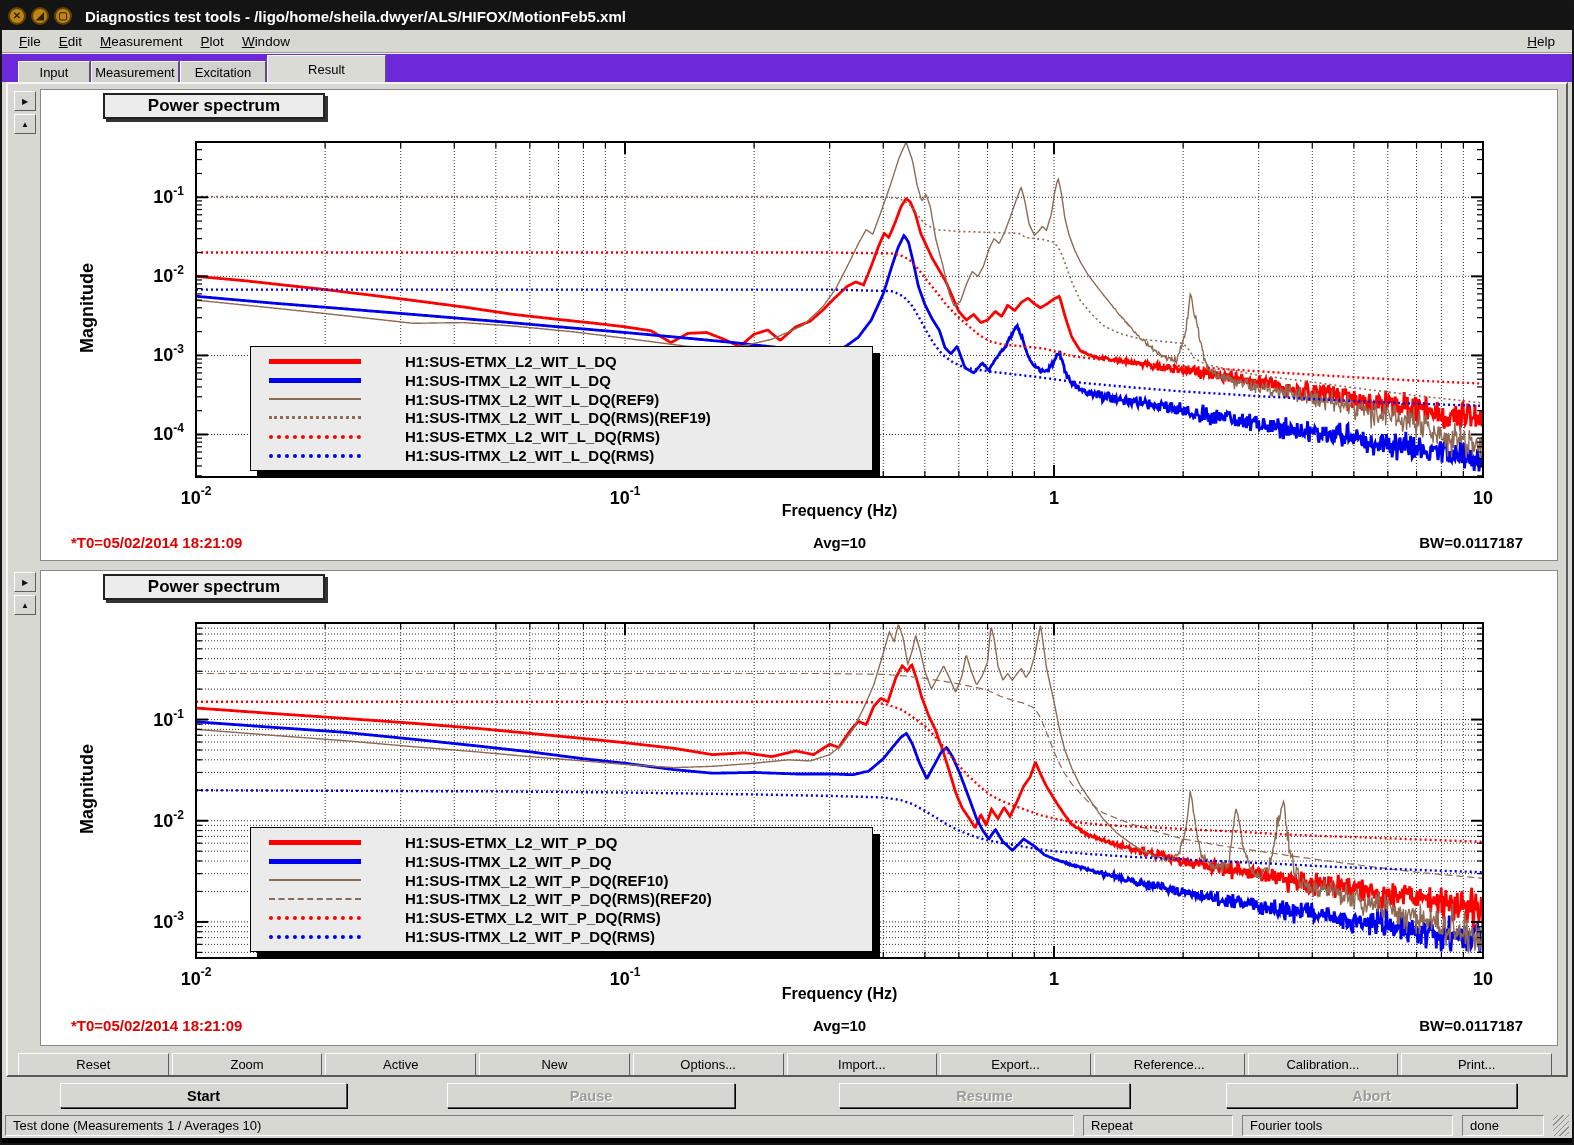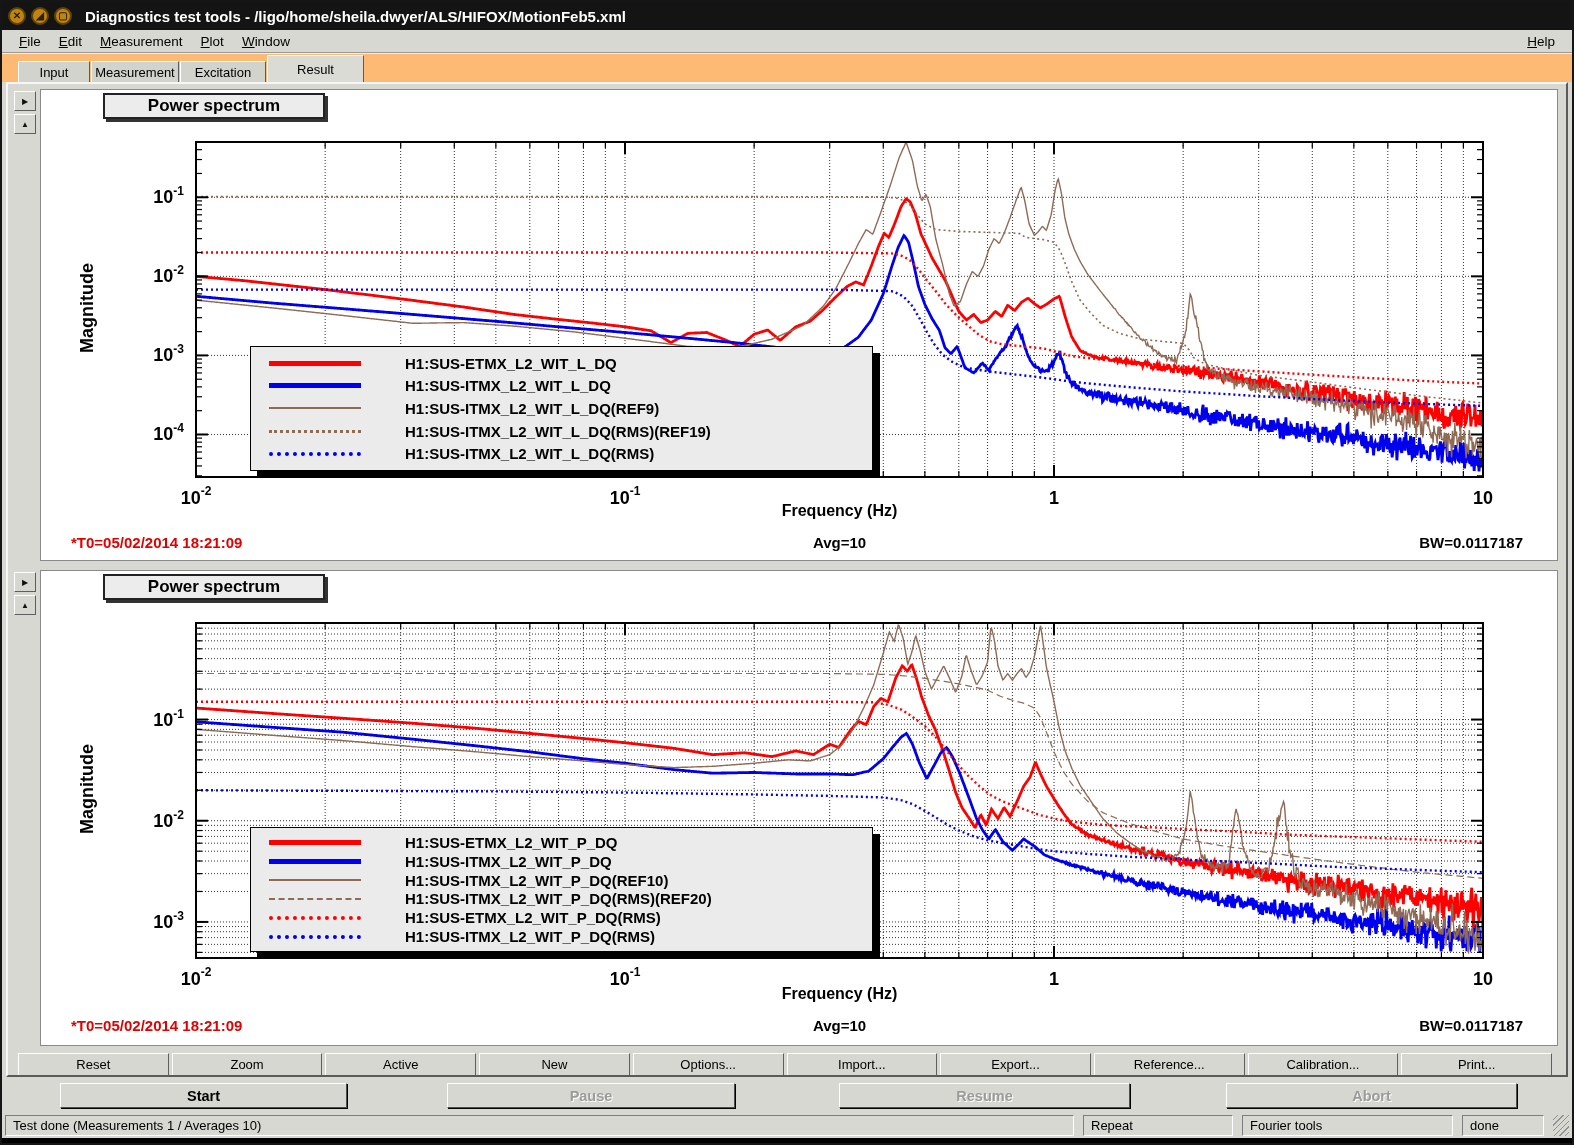--- a/index.html
+++ b/index.html
@@ -12,21 +12,21 @@
     color:#2e2102;font-size:10px;font-weight:bold;display:flex;align-items:center;justify-content:center;
     margin-right:5px;line-height:1;cursor:default;}
   .title{color:#fff;font-weight:bold;font-size:15px;margin-left:8px;white-space:nowrap;}
   
   .menubar{height:24px;background:#d8d8d2;border-bottom:2px groove #eee;display:flex;align-items:center;
     padding:0 8px;font-size:13.5px;flex:0 0 auto;}
   .menu-item{padding:2px 9px;cursor:default;}
   .menu-item::first-letter{text-decoration:underline;}
   .menu-spacer{flex:1;}
   
-  .tabbar{height:28px;display:flex;align-items:flex-end;padding-left:16px;background:#fdba74;flex:0 0 auto;}
+  .tabbar{height:28px;display:flex;align-items:flex-end;padding-left:16px;background:#6d28d9;flex:0 0 auto;}
   .tab{height:21px;background:#d3d3cd;font-size:13px;display:flex;align-items:center;justify-content:center;
     border:1px solid;border-color:#fff #5c5c5c #5c5c5c #fff;border-bottom:none;margin-right:1px;cursor:default;}
   .tab.active{height:27px;background:#dbdbd5;font-weight:normal;position:relative;z-index:3;}
   
   .panel{flex:1 1 auto;margin:0 4px;border:2px solid;border-color:#f6f6f6 #5a5a5a #5a5a5a #f6f6f6;
     background:#d8d8d2;padding:5px 6px 5px 2px;display:flex;flex-direction:column;overflow:hidden;}
   .plot-section{display:flex;flex:0 0 auto;}
   .gutter{width:30px;display:flex;flex-direction:column;align-items:center;padding-top:2px;gap:3px;flex:0 0 30px;}
   .mini-btn{width:22px;height:20px;font-size:8px;display:flex;align-items:center;justify-content:center;
     background:#d7d7d1;border:1px solid;border-color:#fff #5e5e5e #5e5e5e #fff;color:#111;cursor:default;padding:0;}
@@ -90,21 +90,21 @@
     <span class="menu-item">Plot</span>
     <span class="menu-item">Window</span>
     <span class="menu-spacer"></span>
     <span class="menu-item">Help</span>
   </div>
 
   <div class="tabbar">
     <div class="tab" style="width:72px">Input</div>
     <div class="tab" style="width:88px">Measurement</div>
     <div class="tab" style="width:86px">Excitation</div>
-    <div class="tab active" style="width:97px">Result</div>
+    <div class="tab active" style="width:119px">Result</div>
   </div>
 
   <div class="panel">
 
     <div class="plot-section" style="height:472px">
       <div class="gutter">
         <button class="mini-btn">▶</button>
         <button class="mini-btn">▲</button>
       </div>
       <div class="canvas" style="height:472px">
@@ -312,20 +312,24 @@
               <span class="lsample" style="border-top: 5px solid rgb(0, 0, 238);"></span>
               <span class="llabel">H1:SUS-ITMX_L2_WIT_L_DQ</span>
             </div>
             <div class="lrow">
               <span class="lsample" style="border-top: 2px solid rgb(143, 106, 85);"></span>
               <span class="llabel">H1:SUS-ITMX_L2_WIT_L_DQ(REF9)</span>
             </div>
             <div class="lrow">
               <span class="lsample" style="border-top: 3px dotted rgb(143, 106, 85);"></span>
               <span class="llabel">H1:SUS-ITMX_L2_WIT_L_DQ(RMS)(REF19)</span>
+            </div>
+            <div class="lrow">
+              <span class="lsample" style="border-top: 4px dotted rgb(255, 0, 0);"></span>
+              <span class="llabel">H1:SUS-ETMX_L2_WIT_L_DQ(RMS)</span>
             </div>
             <div class="lrow">
               <span class="lsample" style="border-top: 4px dotted rgb(0, 0, 238);"></span>
               <span class="llabel">H1:SUS-ITMX_L2_WIT_L_DQ(RMS)</span>
             </div>
           </div>
         <div class="footer">
           <span class="t0">*T0=05/02/2014 18:21:09</span>
           <span class="avg">Avg=10</span>
           <span class="bw">BW=0.0117187</span>

